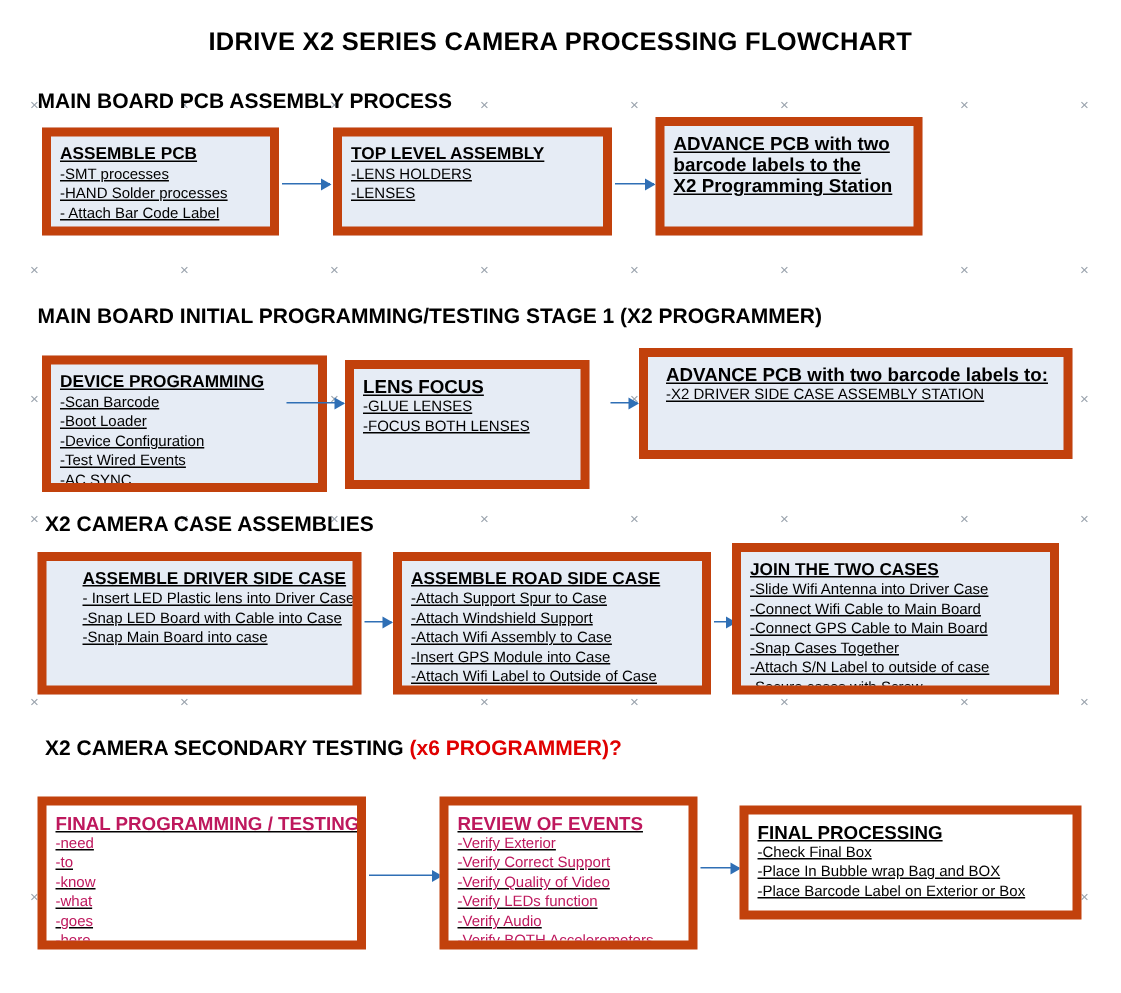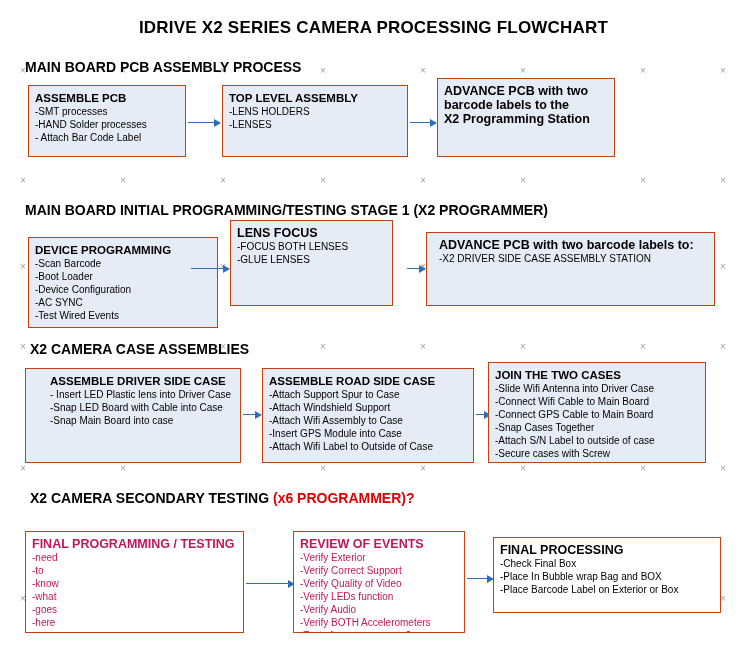--- a/index.html
+++ b/index.html
@@ -35,24 +35,25 @@
     font-size: 14px;
     font-weight: bold;
     white-space: nowrap;
   }
   .section-head .red {
     color: #e00000;
   }
   .box {
     position: absolute;
     background: #e6ecf5;
-    border: 1px solid #c2410c;
+    border: 6px solid #c2410c;
     box-sizing: border-box;
     padding: 5px 6px 4px 6px;
     overflow: hidden;
+    text-decoration: underline;
   }
   .box .hdr {
     font-size: 11.5px;
     font-weight: bold;
     line-height: 14px;
     white-space: nowrap;
   }
   .box .hdr.big {
     font-size: 12.5px;
   }
@@ -188,30 +189,30 @@
 X2 Programming Station</div>
   </div>
 
   <div class="section-head" style="left:25px; top:202px;">MAIN BOARD INITIAL PROGRAMMING/TESTING STAGE 1 (X2 PROGRAMMER)</div>
 
   <div class="box" style="left:28px; top:227px; width:190px; height:91px;margin-top:10px;">
     <div class="hdr">DEVICE PROGRAMMING</div>
     <div class="line">-Scan Barcode</div>
     <div class="line">-Boot Loader</div>
     <div class="line">-Device Configuration</div>
+    <div class="line">-Test Wired Events</div>
     <div class="line">-AC SYNC</div>
-    <div class="line">-Test Wired Events</div>
   </div>
 
   <div class="arrow" style="left:191px; top:268px; width:38px;"></div>
 
-  <div class="box" style="left:230px; top:220px; width:163px; height:86px;">
+  <div class="box" style="left:230px; top:240px; width:163px; height:86px;">
     <div class="hdr big">LENS FOCUS</div>
+    <div class="line">-GLUE LENSES</div>
     <div class="line">-FOCUS BOTH LENSES</div>
-    <div class="line">-GLUE LENSES</div>
   </div>
 
   <div class="arrow" style="left:407px; top:268px; width:18px;"></div>
 
   <div class="box" style="left:426px; top:232px; width:289px; height:74px;padding-left:12px;">
     <div class="hdr big">ADVANCE PCB with two barcode labels to:</div>
     <div class="line">-X2 DRIVER  SIDE  CASE  ASSEMBLY STATION</div>
   </div>
 
   <div class="section-head" style="left:30px; top:341px;text-align:right;">X2 CAMERA CASE ASSEMBLIES</div>

